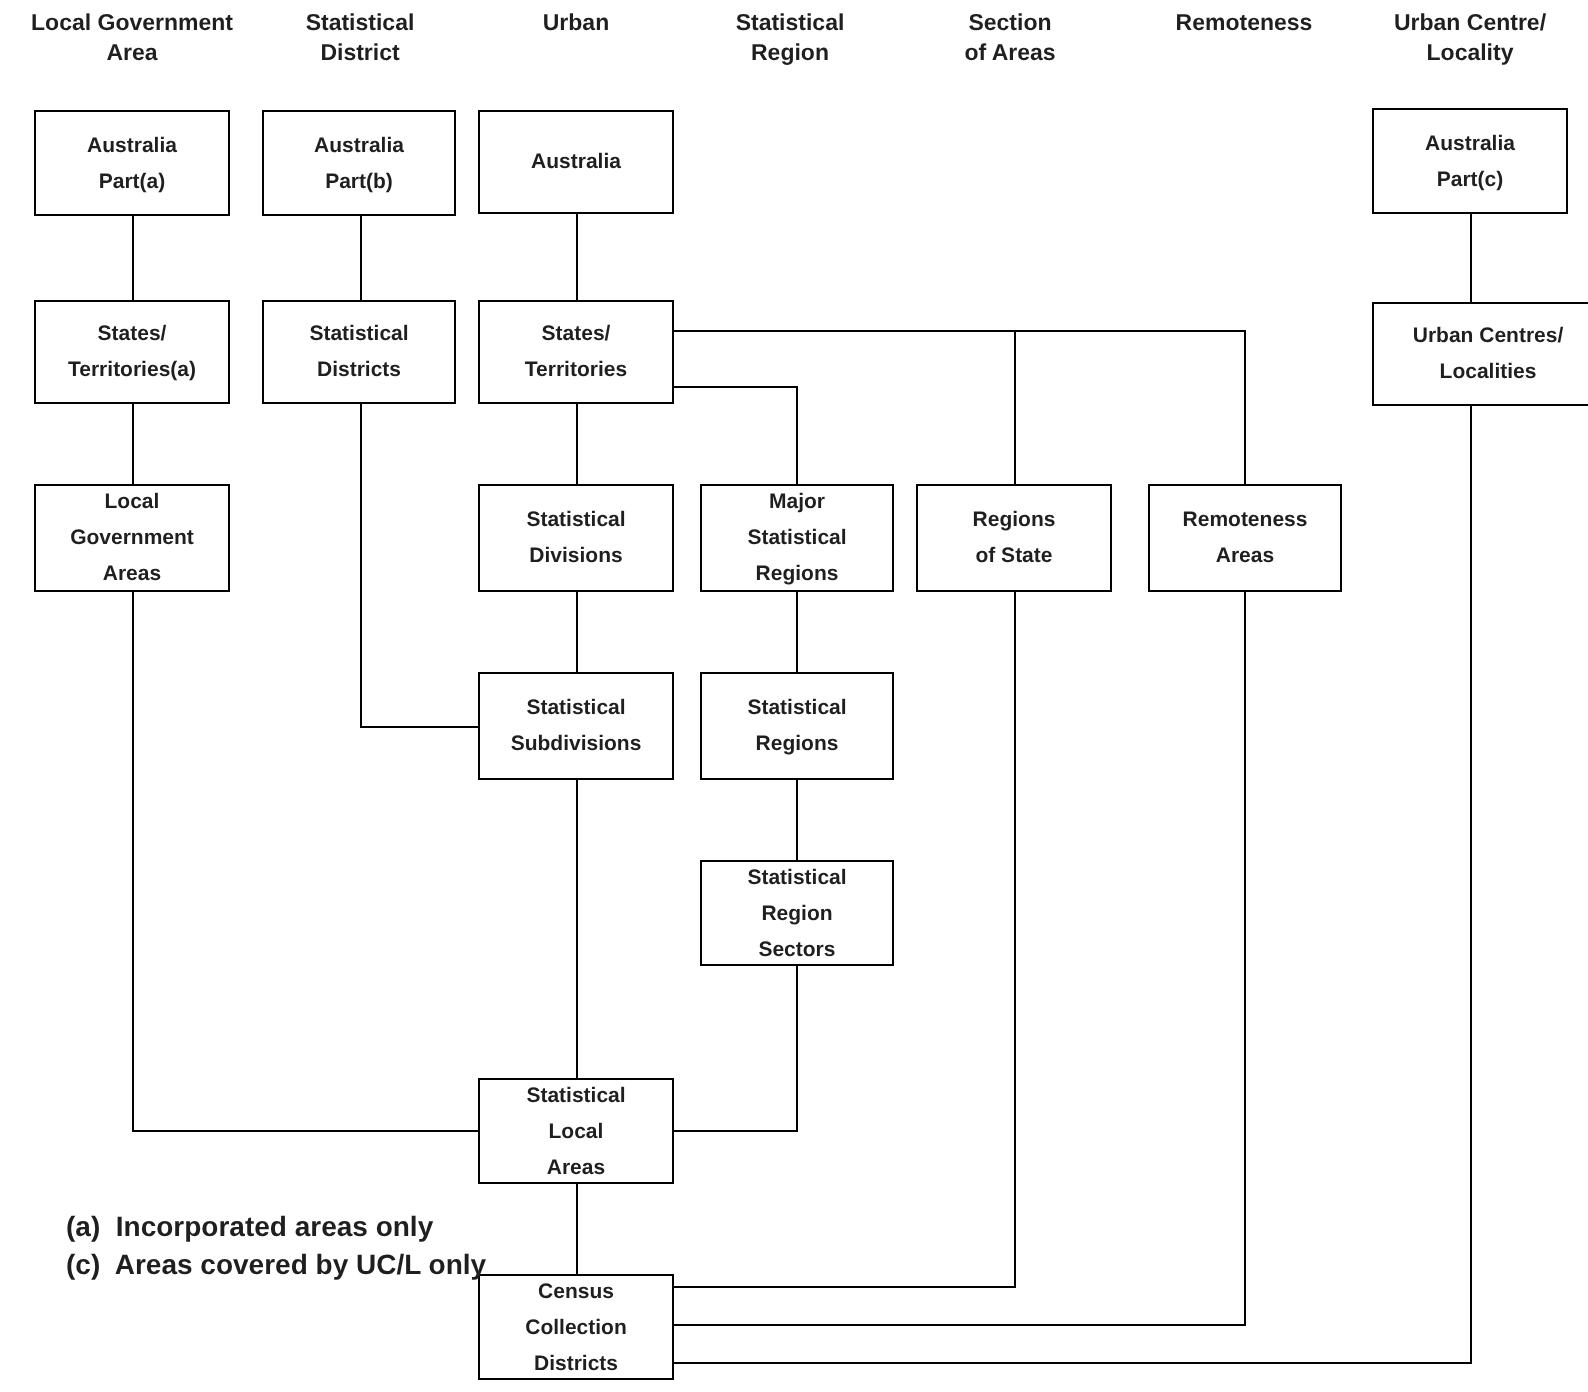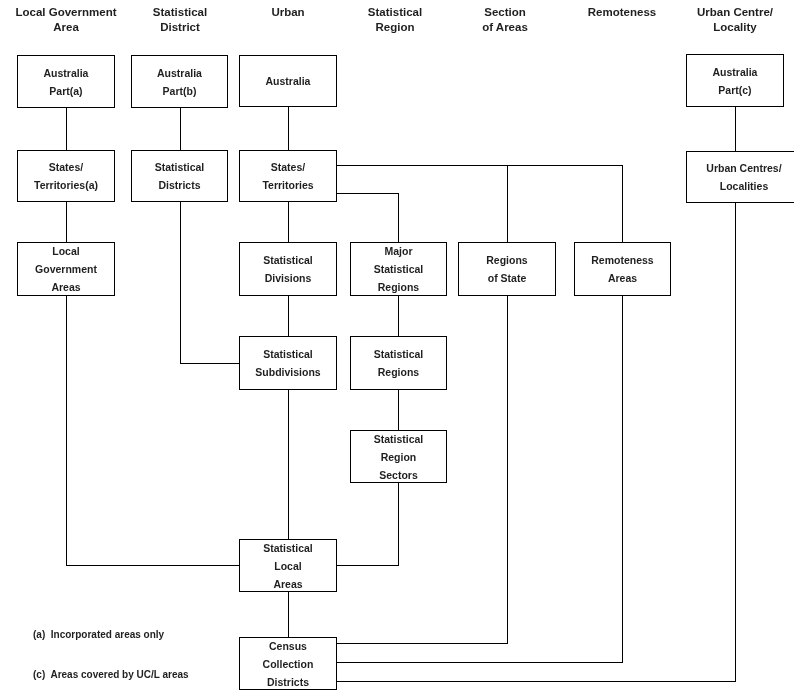--- a/index.html
+++ b/index.html
@@ -51,25 +51,24 @@
     position: absolute;
     height: 1px;
     background: #000000;
   }
   .footnotes {
     position: absolute;
     left: 33px;
     top: 604px;
   }
   .footnote {
-    font-size: 10px;
+    font-size: 14px;
     line-height: 19px;
     white-space: pre;
     color: #1f1f1f;
-    margin-top: 21px;
   }
 </style>
 </head>
 <body>
 
 <div class="canvas">
 
   <div class="col-header" style="left:-4px;top:5px">Local Government
 Area</div>
   <div class="col-header" style="left:110px;top:5px">Statistical
@@ -191,16 +190,16 @@
   <div class="hline" style="left:337px;top:193px;width:62px"></div>
   <div class="hline" style="left:180px;top:363px;width:60px"></div>
   <div class="hline" style="left:66px;top:565px;width:174px"></div>
   <div class="hline" style="left:337px;top:565px;width:62px"></div>
   <div class="hline" style="left:337px;top:643px;width:171px"></div>
   <div class="hline" style="left:337px;top:662px;width:286px"></div>
   <div class="hline" style="left:337px;top:681px;width:399px"></div>
 
   <div class="footnotes">
     <div class="footnote">(a)  Incorporated areas only</div>
-    <div class="footnote">(c)  Areas covered by UC/L areas</div>
+    <div class="footnote">(c)  Areas covered by UC/L only</div>
   </div>
 
 </div>
 
 </body></html>

